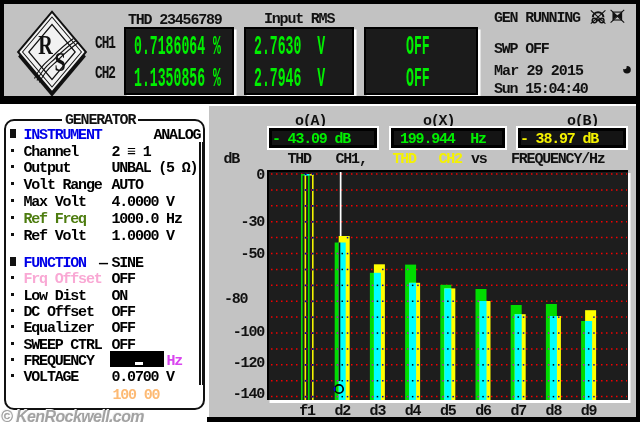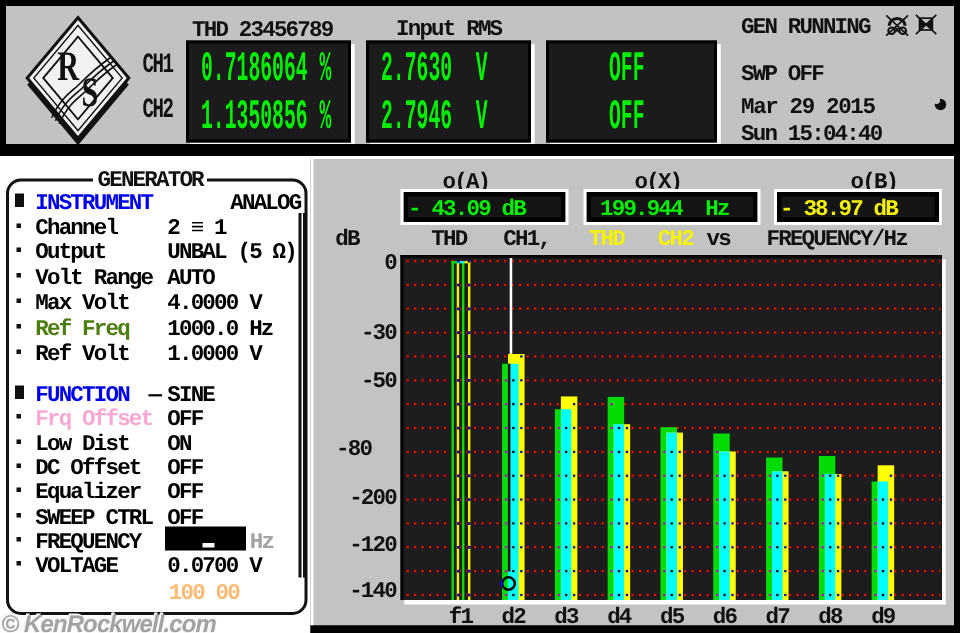--- a/index.html
+++ b/index.html
@@ -120,21 +120,21 @@
 <div class="t" style="left:23.5px;top:321.2px;color:#000;">Equalizer</div>
 <div class="t" style="left:111.5px;top:321.2px;color:#000;">OFF</div>
 <div class="mkr dot" style="top:341.5px"></div>
 <div class="t" style="left:23.5px;top:337.5px;color:#000;">SWEEP CTRL</div>
 <div class="t" style="left:111.5px;top:337.5px;color:#000;">OFF</div>
 <div class="mkr dot" style="top:357.8px"></div>
 <div class="t" style="left:23.5px;top:353.8px;color:#000;">FREQUENCY</div>
 <div style="position:absolute;left:110px;top:350.5px;width:54px;height:16.6px;background:#000"></div>
 <div class="t" style="left:112.5px;top:352.2px;color:#fdba74;margin-top:36px;">100 00</div>
 <div style="position:absolute;left:134.6px;top:362.4px;width:8.8px;height:3px;background:#fff;z-index:2"></div>
-<div class="t" style="left:166.5px;top:353.8px;color:#a3a3a3;">Hz</div>
+<div class="t" style="left:166.5px;top:353.8px;color:#d946ef;">Hz</div>
 <div class="mkr dot" style="top:374.1px"></div>
 <div class="t" style="left:23.5px;top:370.1px;color:#000;">VOLTAGE</div>
 <div class="t" style="left:111.5px;top:370.1px;color:#000;">0.0700 V</div>
 
   <div class="t" style="left:295px;top:114px">o(A)</div>
   <div class="t" style="left:423px;top:114px">o(X)</div>
   <div class="t" style="left:567px;top:114px">o(B)</div>
   <div style="position:absolute;left:269px;top:127.5px;width:108px;height:20px;background:#141414;border:3px solid #000;outline:2px solid #fff"></div>
   <div style="position:absolute;left:391px;top:127.5px;width:114px;height:20px;background:#141414;border:3px solid #000;outline:2px solid #fff"></div>
   <div style="position:absolute;left:518px;top:127.5px;width:108px;height:20px;background:#141414;border:3px solid #000;outline:2px solid #fff"></div>
@@ -147,21 +147,21 @@
   <div class="t" style="left:335.5px;top:152.3px">CH1,</div>
   <div class="t" style="left:392.5px;top:152.3px;color:#f5f200">THD</div>
   <div class="t" style="left:438.5px;top:152.3px;color:#f5f200">CH2</div>
   <div class="t" style="left:471px;top:152.3px">vs</div>
   <div class="t" style="left:511px;top:152.3px">FREQUENCY/Hz</div>
 
   <div class="t" style="left:224px;top:167.5px;width:40px;text-align:right">0</div>
 <div class="t" style="left:224px;top:215px;width:40px;text-align:right">-30</div>
 <div class="t" style="left:224px;top:246.5px;width:40px;text-align:right">-50</div>
 <div class="t" style="left:224px;top:292px;width:40px;">-80</div>
-<div class="t" style="left:224px;top:325px;width:40px;text-align:right">-200</div>
+<div class="t" style="left:224px;top:325px;width:40px;text-align:right">-100</div>
 <div class="t" style="left:224px;top:356px;width:40px;text-align:right">-120</div>
 <div class="t" style="left:224px;top:387px;width:40px;text-align:right">-140</div>
 
   <div style="position:absolute;left:267px;top:170px;width:361px;height:230px;background:#1d1d1d;border-top:2px solid #000;border-left:2px solid #000;box-shadow:2.5px 3px 0 #fff"></div>
   <svg style="position:absolute;left:269px;top:172px" width="358" height="228" viewBox="0 0 358 228">
   <line x1="2" y1="2.0" x2="358" y2="2.0" stroke="#f40000" stroke-width="1.5" stroke-dasharray="1.5 3.5"></line>
 <line x1="2" y1="17.9" x2="358" y2="17.9" stroke="#f40000" stroke-width="1.5" stroke-dasharray="1.5 3.5"></line>
 <line x1="2" y1="33.8" x2="358" y2="33.8" stroke="#f40000" stroke-width="1.5" stroke-dasharray="1.5 3.5"></line>
 <line x1="2" y1="49.7" x2="358" y2="49.7" stroke="#f40000" stroke-width="1.5" stroke-dasharray="1.5 3.5"></line>
 <line x1="2" y1="65.6" x2="358" y2="65.6" stroke="#f40000" stroke-width="1.5" stroke-dasharray="1.5 3.5"></line>

